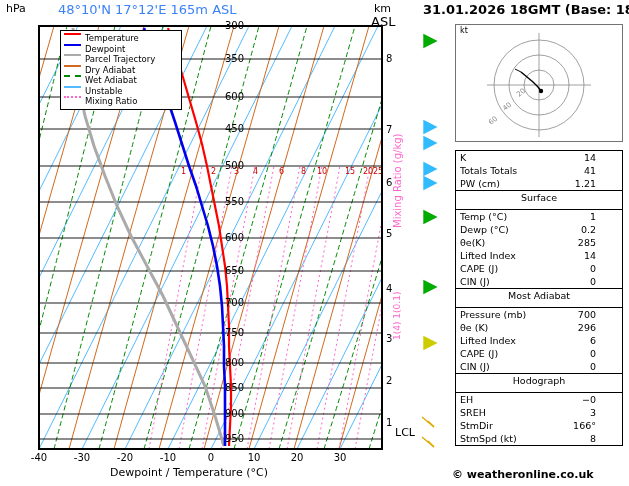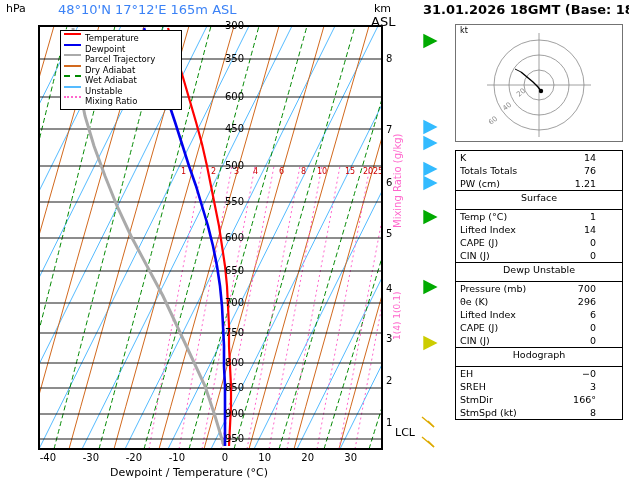--- a/index.html
+++ b/index.html
@@ -32,21 +32,21 @@
 
   
   .ylab {
     position: absolute; right: 385px; font-size: 10px; color: #000;
     text-align: right; width: 30px;
   }
   
   .kmlab { position: absolute; left: 386px; font-size: 10px; color: #000; }
 
   
-  .xlab { position: absolute; top: 452px; font-size: 10px; color: #000; text-align: right; width: 34px; }
+  .xlab { position: absolute; top: 452px; font-size: 10px; color: #000; text-align: center; width: 34px; }
   #xaxis-title { position: absolute; left: 110px; top: 466px; font-size: 11px; color: #000; }
 
   
   #mixlabel {
     position: absolute; left: 392px; top: 228px;
     font-size: 10px; color: #ff66cc;
     transform: rotate(-90deg); transform-origin: left top;
     white-space: nowrap;
   }
   #mixlabel2 {
@@ -339,46 +339,54 @@
     </svg>
   </div>
 
   <div class="abs" id="params">
     <div class="line">
         <span class="k">K</span>
         <span class="v">14</span>
       </div>
     <div class="line">
         <span class="k">Totals Totals</span>
-        <span class="v">76</span>
+        <span class="v">41</span>
       </div>
     <div class="line">
         <span class="k">PW (cm)</span>
         <span class="v">1.21</span>
       </div>
 
     <div class="sect">Surface</div>
     <div class="line">
         <span class="k">Temp (°C)</span>
         <span class="v">1</span>
       </div>
     <div class="line">
+        <span class="k">Dewp (°C)</span>
+        <span class="v">0.2</span>
+      </div>
+    <div class="line">
+        <span class="k">θe(K)</span>
+        <span class="v">285</span>
+      </div>
+    <div class="line">
         <span class="k">Lifted Index</span>
         <span class="v">14</span>
       </div>
     <div class="line">
         <span class="k">CAPE (J)</span>
         <span class="v">0</span>
       </div>
     <div class="line">
         <span class="k">CIN (J)</span>
         <span class="v">0</span>
       </div>
 
-    <div class="sect">Dewp Unstable</div>
+    <div class="sect">Most Adiabat</div>
     <div class="line">
         <span class="k">Pressure (mb)</span>
         <span class="v">700</span>
       </div>
     <div class="line">
         <span class="k">θe (K)</span>
         <span class="v">296</span>
       </div>
     <div class="line">
         <span class="k">Lifted Index</span>
@@ -405,14 +413,15 @@
     <div class="line">
         <span class="k">StmDir</span>
         <span class="v">166°</span>
       </div>
     <div class="line">
         <span class="k">StmSpd (kt)</span>
         <span class="v">8</span>
       </div>
   </div>
 
+  <div class="abs" id="copyright">© weatheronline.co.uk</div>
 
 </div>
 
 </body></html>

